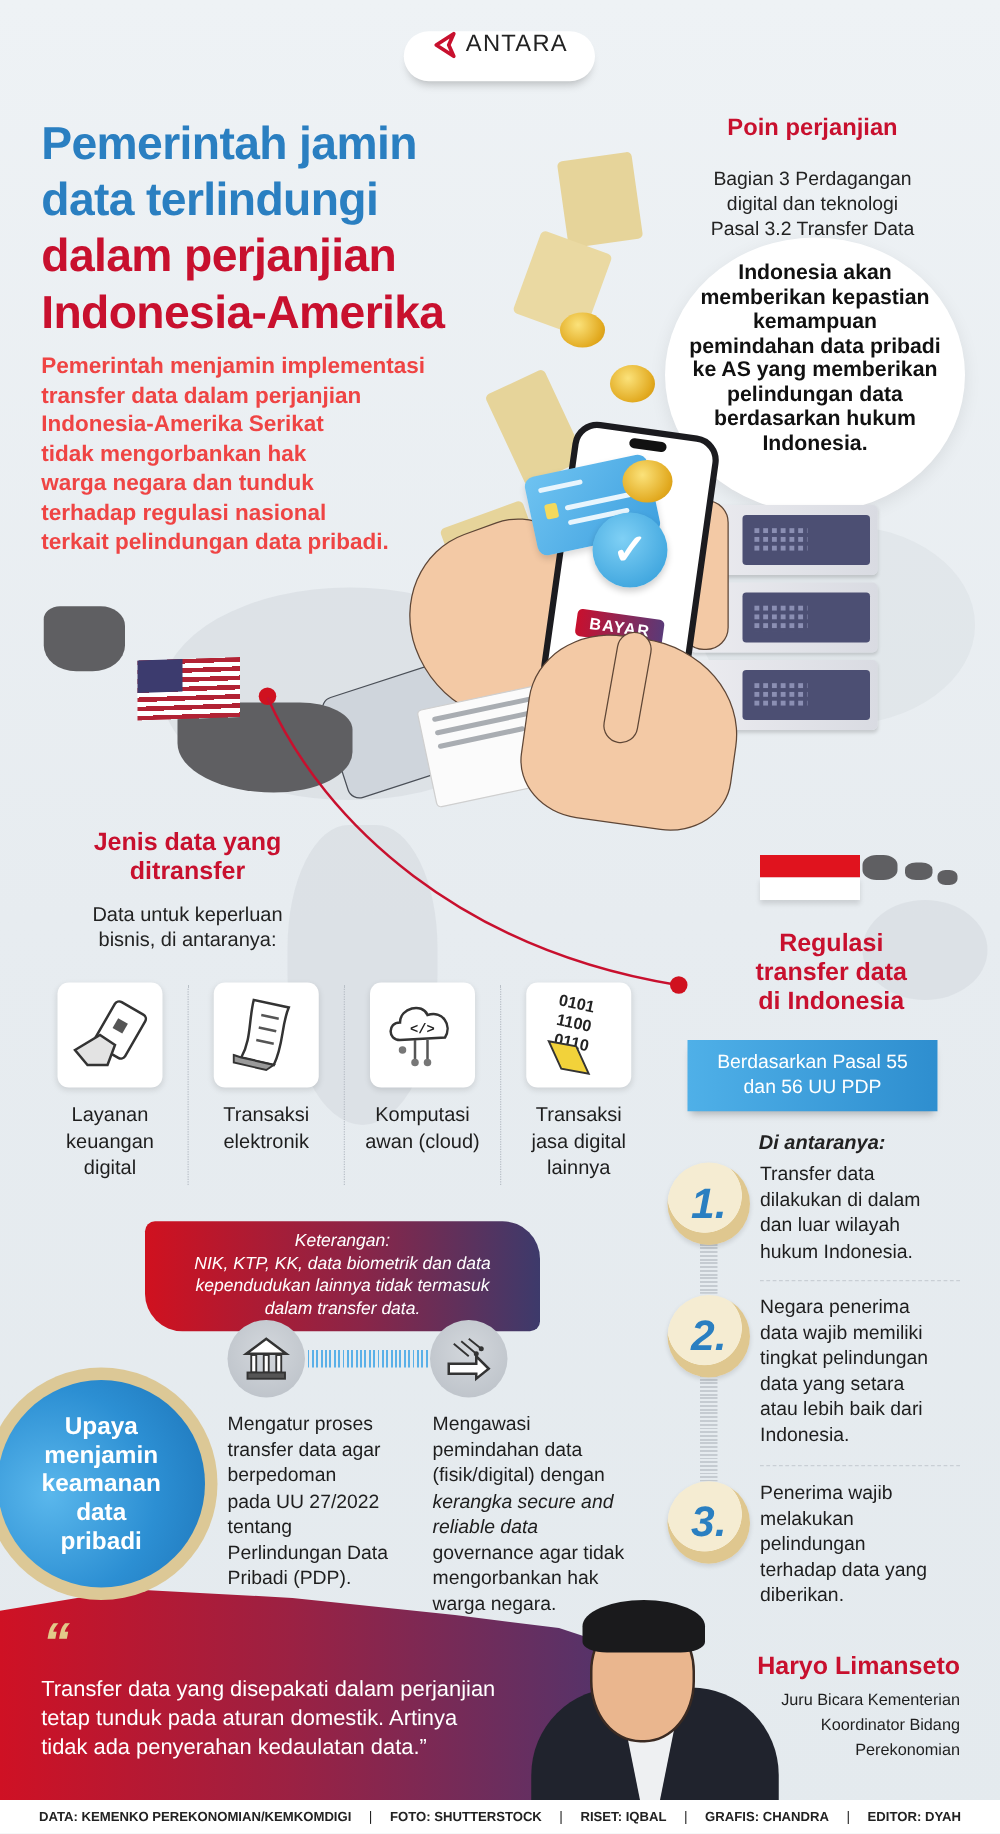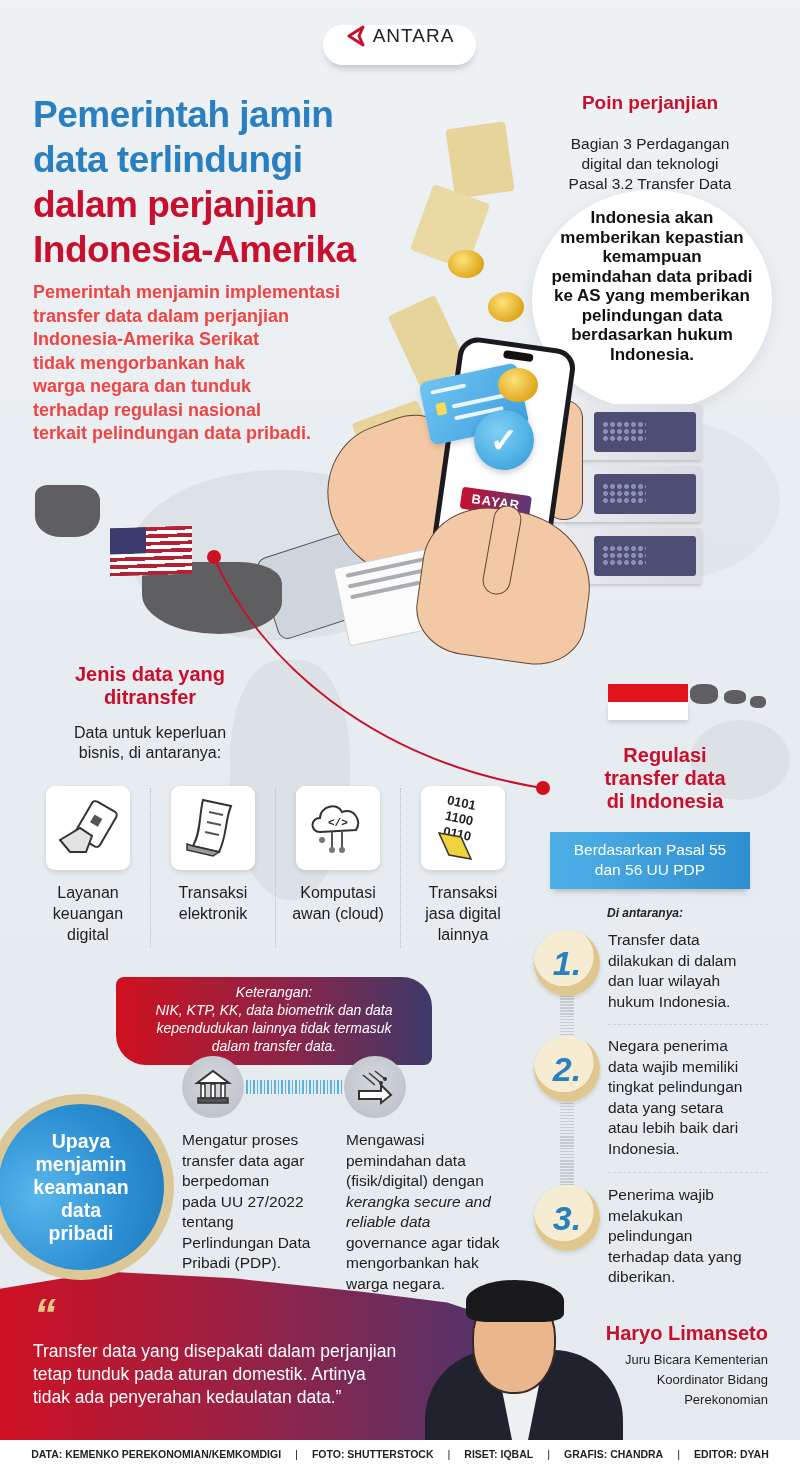--- a/index.html
+++ b/index.html
@@ -119,21 +119,21 @@
   .keterangan { border-radius: 8px 30px 8px 30px; }
 
   
   .reg-title { left: 570px; top: 744px; width: 190px; text-align: center; color: #c8102e; font-weight: 700; font-size: 20px; line-height: 23px; }
   .reg-box {
     left: 550px; top: 832px; width: 200px; height: 57px;
     background: linear-gradient(90deg, #4fb0e8, #2e8ecf); color: #fff;
     text-align: center; font-size: 15.5px; line-height: 20px; padding-top: 8px;
     box-shadow: 0 5px 6px -3px rgba(0,0,0,.25);
   }
-  .di-antaranya { left: 607px; top: 906px; font-weight: 700; font-style: italic; font-size: 12px; color: #222; }
+  .di-antaranya { left: 607px; top: 906px; font-weight: 700; font-style: italic; font-size: 16px; color: #222; }
   .num-badge {
     width: 66px; height: 66px; border-radius: 50%;
     background: radial-gradient(circle at 45% 40%, #f5ecd2 0 55%, #dfc78f 56% 100%);
     box-shadow: 0 2px 4px rgba(0,0,0,.12);
     display: flex; align-items: center; justify-content: center;
     color: #2a7fc1; font-weight: 700; font-style: italic; font-size: 34px;
   }
   .num-connector { width: 14px; background: repeating-linear-gradient(180deg, #c5cbd1 0 1.5px, transparent 1.5px 3px); }
   .reg-item { width: 160px; font-size: 15.5px; line-height: 20.5px; color: #1e1e1e; }
   .hdash { height: 0; border-top: 1.5px dashed #c9cfd5; width: 160px; }

